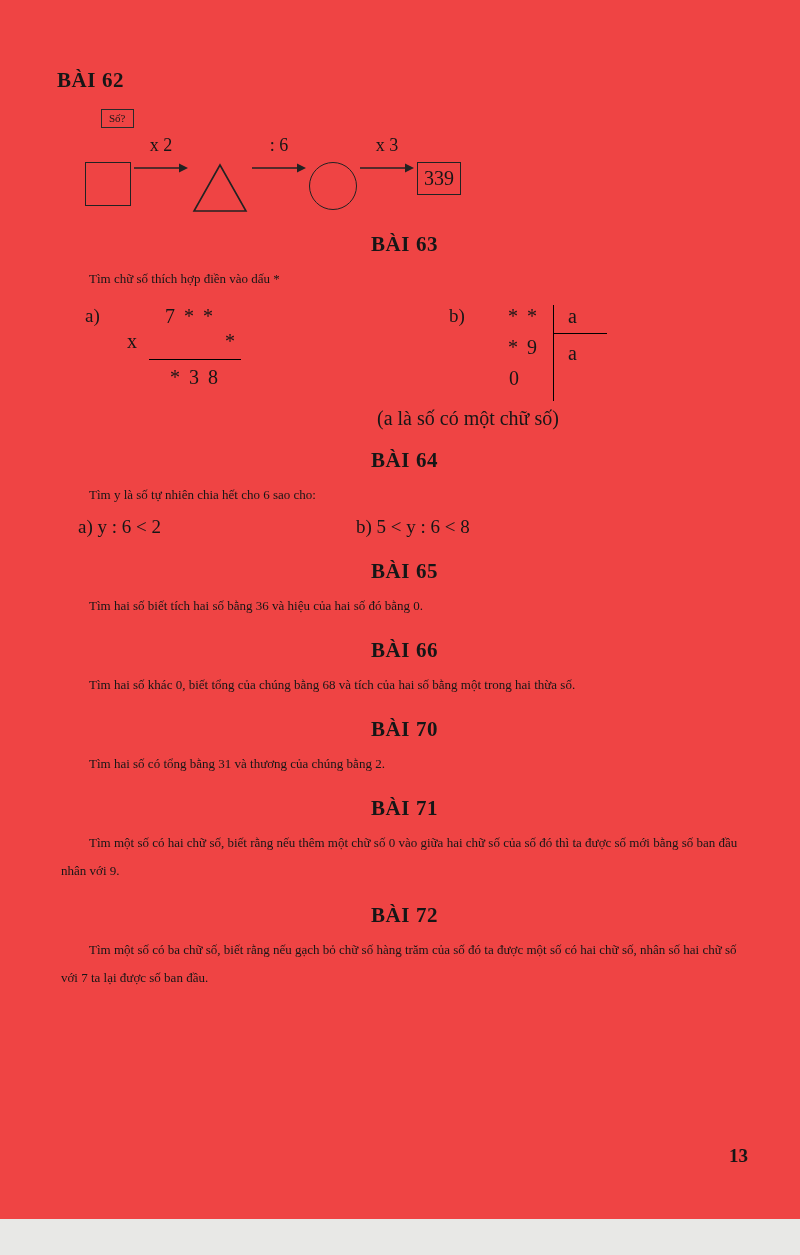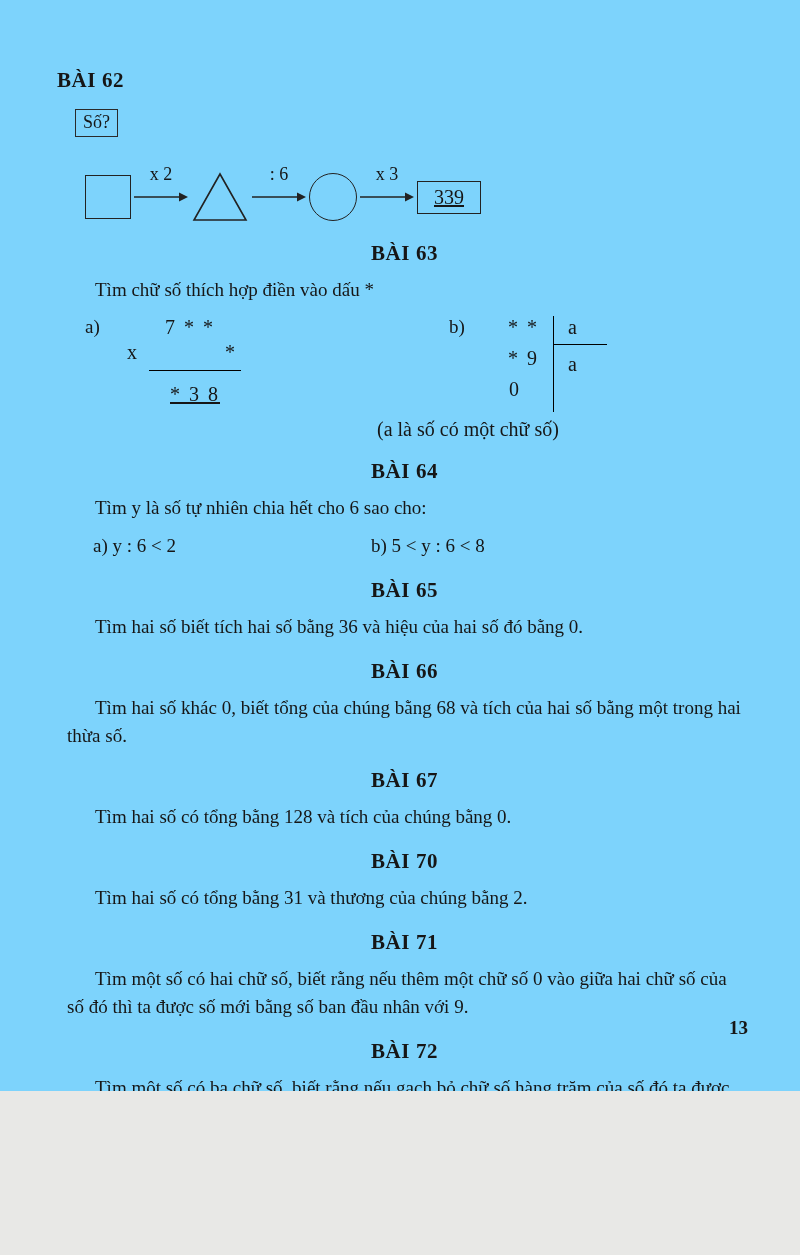--- a/index.html
+++ b/index.html
@@ -1,84 +1,83 @@
 <!DOCTYPE html>
 <html><head>
 <meta charset="utf-8">
 <style>
   html,body { margin:0; padding:0; background:#e8e8e6; }
   .page {
     position:relative;
-    width:800px; height:1091px;
+    width:800px; height:1219px;
     margin:0 auto;
-    background:#7dd3fc;
+    background:#ef4444;
     box-sizing:border-box;
     padding:68px 48px 0 57px;
     font-family:"Liberation Serif","DejaVu Serif",serif;
     color:#161616;
     overflow:hidden;
   }
   h2.bai-title {
     font-size:21px; font-weight:bold;
     margin:0 0 8px 0;
     letter-spacing:0.6px;
   }
   .sect { margin-bottom:4px; }
   .sect + .sect h2.bai-title { margin-top:18px;text-align:center; }
   p.body-text {
-    font-size:19px; line-height:28px;
-    margin:10px; text-indent:28px;
+    font-size:13px; line-height:28px;
+    margin:4px; text-indent:28px;
   }
   
   .so-box {
     display:inline-block;
     border:1.3px solid #2a2a2a;
     padding:2px 7px 3px 7px;
-    font-size:18px;
-    margin:8px 0 0 18px;
+    font-size:11px;
+    margin:8px 0 0 44px;
   }
   
   .diagram {
-    display:flex; align-items:center;
+    display:flex; align-items:flex-start;
     margin:34px 0 14px 28px;
-    text-decoration:underline;
   }
   .shape-square { width:44px; height:42px; border:1.6px solid #222; }
   .shape-circle { width:46px; height:46px; border:1.6px solid #222; border-radius:50%; }
   .arrow { position:relative; margin:0 3px; display:flex; align-items:center; }
   .arrow-label {
     position:absolute; top:-27px; left:50%;
     transform:translateX(-50%);
     font-size:18px; white-space:nowrap;
   }
   .result-box {
     border:1.6px solid #222;
-    padding:4px 16px;
+    padding:4px 6px;
     font-size:20px;
   }
   
   .work-row { display:flex; margin:12px 0 0 0; font-size:20px; }
   .part-label { font-size:19px; width:42px; margin-left:28px; }
   .mult { position:relative; width:92px; padding-left:22px; }
   .m-top { text-align:left; padding-left:16px; letter-spacing:2px; white-space:pre; }
   .m-row { display:flex; justify-content:space-between; padding:2px 6px 6px 0; }
   .m-sign { margin-left:-22px; }
-  .m-result { border-top:1.6px solid #000; padding-top:12px; text-align:center; letter-spacing:2px;text-decoration:underline; }
+  .m-result { border-top:1.6px solid #000; padding-top:6px; text-align:center; letter-spacing:2px; }
   .part-b-wrap { margin-left:208px; display:flex; }
   .division { display:flex; }
   .div-left { text-align:right; padding-right:14px; min-width:48px; }
   .div-left > div { height:31px; letter-spacing:2px; }
   .d-rem { padding-right:18px; }
   .div-right { border-left:1.6px solid #000; min-height:96px; }
   .d-divisor { border-bottom:1.6px solid #000; padding:0 30px 5px 14px; }
   .d-quot { padding:8px 0 0 14px; }
   .note { font-size:20px; margin:6px 0 0 320px; }
   
   .ab-row { display:flex; font-size:19px; line-height:28px; margin-top:2px; }
-  .ab-a { margin-left:36px; width:278px; }
+  .ab-a { margin-left:21px; width:278px; }
   .ab-b { }
   
   .page-number {
     position:absolute;
     right:52px; bottom:52px;
     font-size:19px;
     font-weight:bold;
   }
 </style>
 </head>
@@ -163,24 +162,20 @@
   <section class="sect">
     <h2 class="bai-title">BÀI 65</h2>
     <p class="body-text">Tìm hai số biết tích hai số bằng 36 và hiệu của hai số đó bằng 0.</p>
   </section>
 
   <section class="sect">
     <h2 class="bai-title">BÀI 66</h2>
     <p class="body-text">Tìm hai số khác 0, biết tổng của chúng bằng 68 và tích của hai số bằng một trong hai thừa số.</p>
   </section>
 
-  <section class="sect">
-    <h2 class="bai-title">BÀI 67</h2>
-    <p class="body-text">Tìm hai số có tổng bằng 128 và tích của chúng bằng 0.</p>
-  </section>
 
 
 
   <section class="sect">
     <h2 class="bai-title">BÀI 70</h2>
     <p class="body-text">Tìm hai số có tổng bằng 31 và thương của chúng bằng 2.</p>
   </section>
 
   <section class="sect">
     <h2 class="bai-title">BÀI 71</h2>

